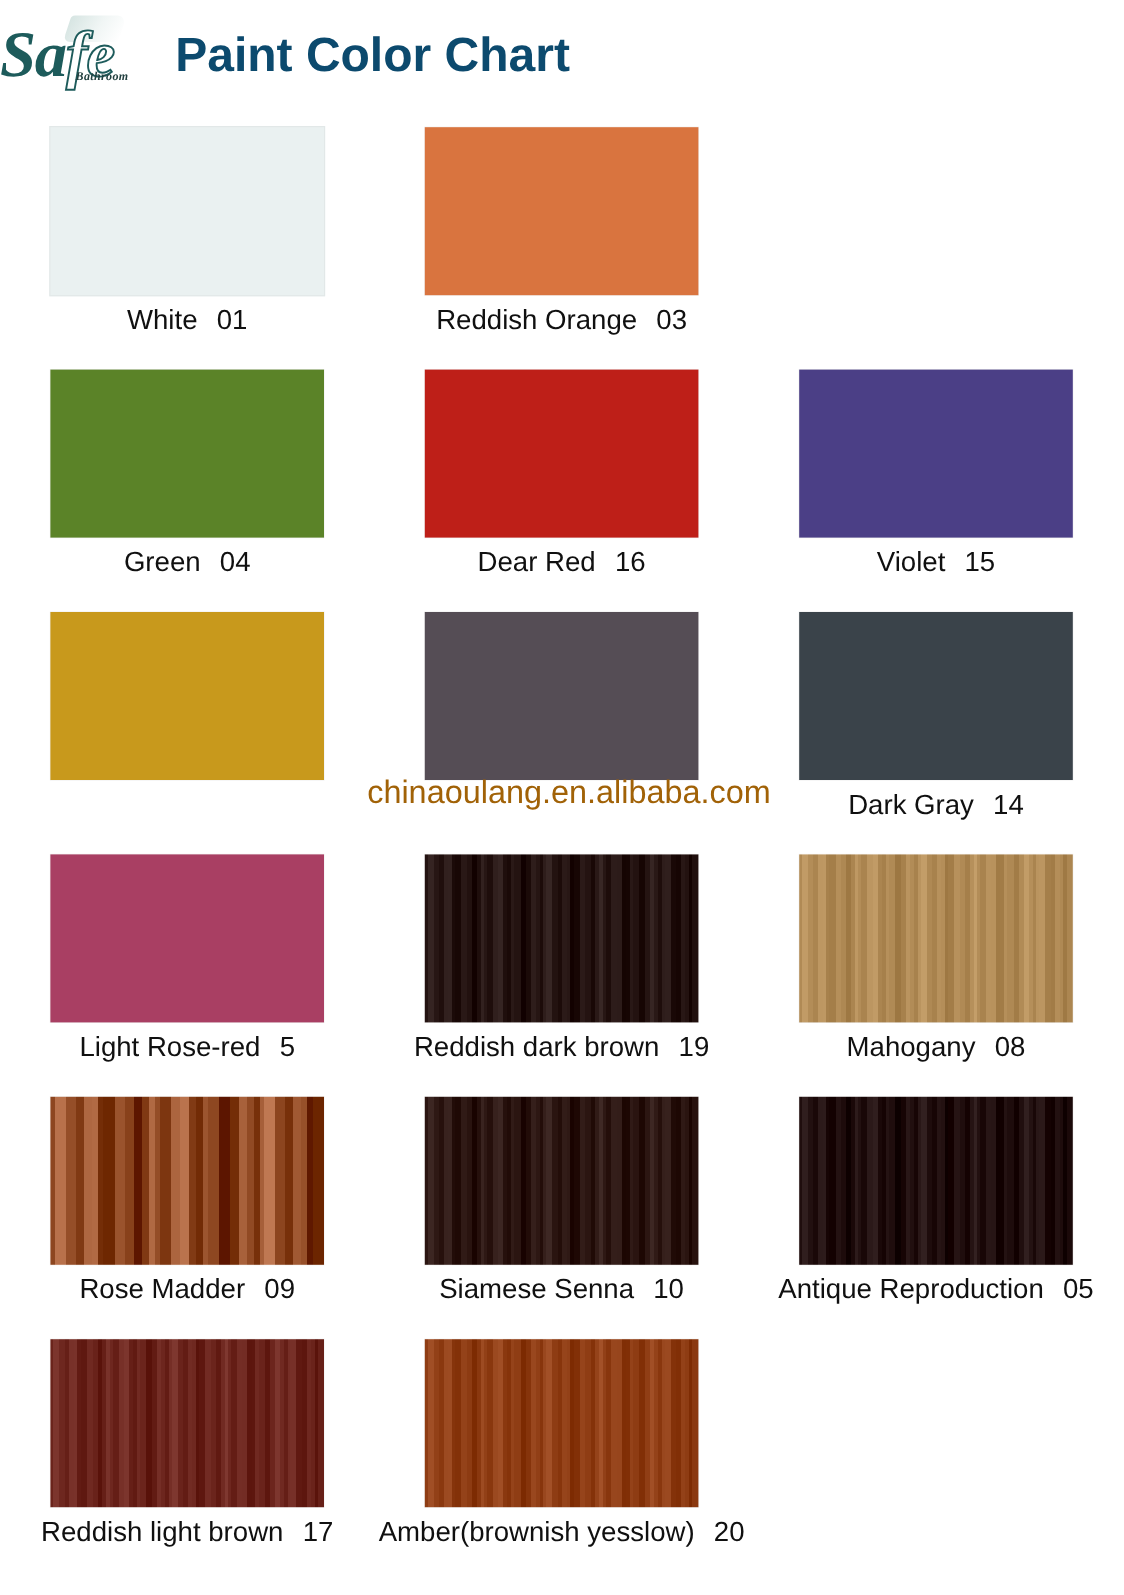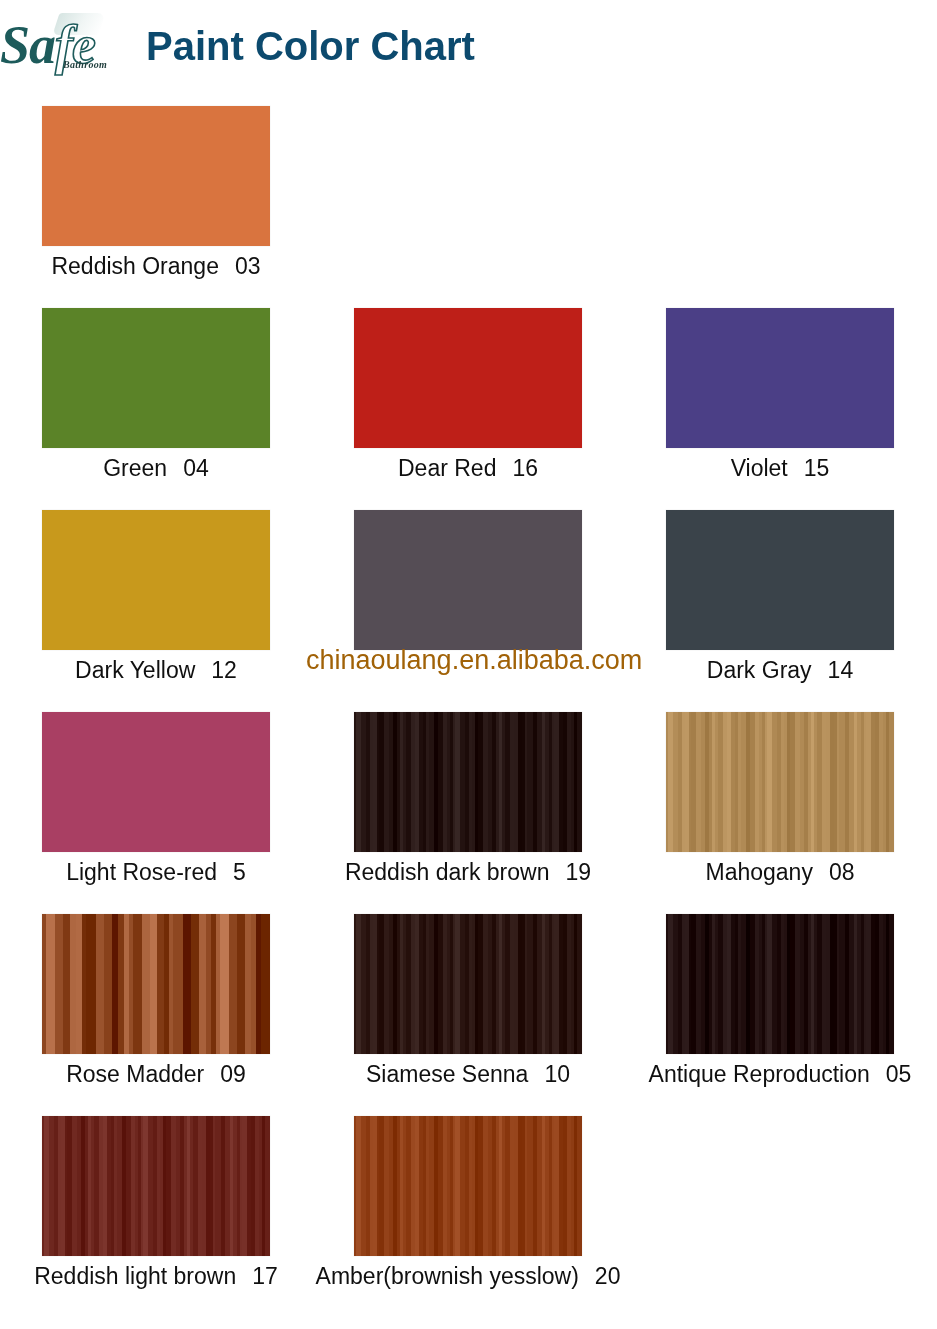--- a/index.html
+++ b/index.html
@@ -164,20 +164,26 @@
   </div>
   <h1 class="title">Paint Color Chart</h1>
 </div>
 
 <div class="watermark">chinaoulang.en.alibaba.com</div>
 
 <div class="grid">
     <div class="row">
       <div class="cell">
         <div class="swatch-wrap">
+          <div class="swatch white-sw" title="White 01" style="background: rgb(234, 241, 241);"></div>
+        </div>
+        <div class="label"><span class="name">White</span><span class="code">01</span></div>
+      </div>
+      <div class="cell">
+        <div class="swatch-wrap">
           <div class="swatch" title="Reddish Orange 03" style="background: rgb(217, 116, 63);"></div>
         </div>
         <div class="label"><span class="name">Reddish Orange</span><span class="code">03</span></div>
       </div>
     </div>
     <div class="row">
       <div class="cell">
         <div class="swatch-wrap">
           <div class="swatch" title="Green 04" style="background: rgb(91, 131, 40);"></div>
         </div>
@@ -194,21 +200,20 @@
           <div class="swatch" title="Violet 11" style="background: rgb(75, 63, 134);"></div>
         </div>
         <div class="label"><span class="name">Violet</span><span class="code">15</span></div>
       </div>
     </div>
     <div class="row">
       <div class="cell">
         <div class="swatch-wrap">
           <div class="swatch" title="Dark Yellow 12" style="background: rgb(200, 153, 28);"></div>
         </div>
-        <div class="label"><span class="name">Dark Yellow</span><span class="code">12</span></div>
       </div>
       <div class="cell">
         <div class="swatch-wrap">
           <div class="swatch" title="Lavender 13" style="background: rgb(85, 77, 85);"></div>
         </div>
       </div>
       <div class="cell">
         <div class="swatch-wrap">
           <div class="swatch" title="Dark Gray 14" style="background: rgb(58, 67, 74);"></div>
         </div>

